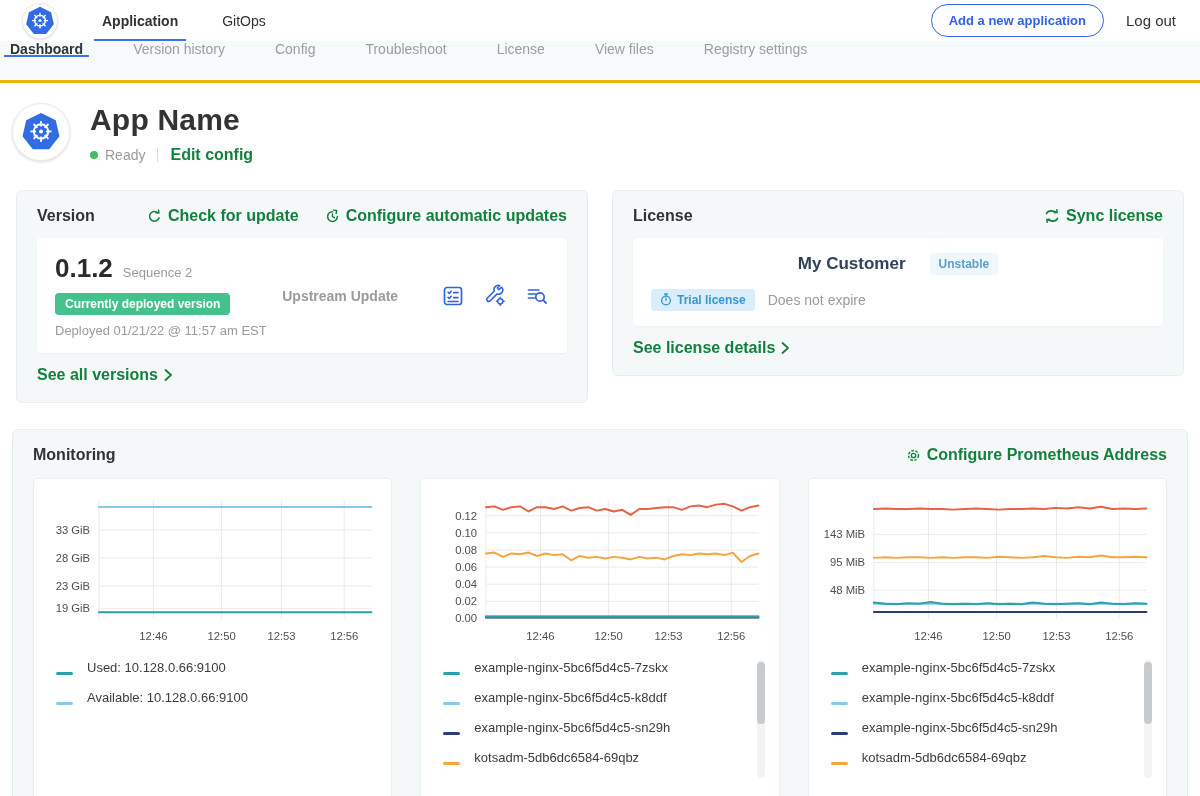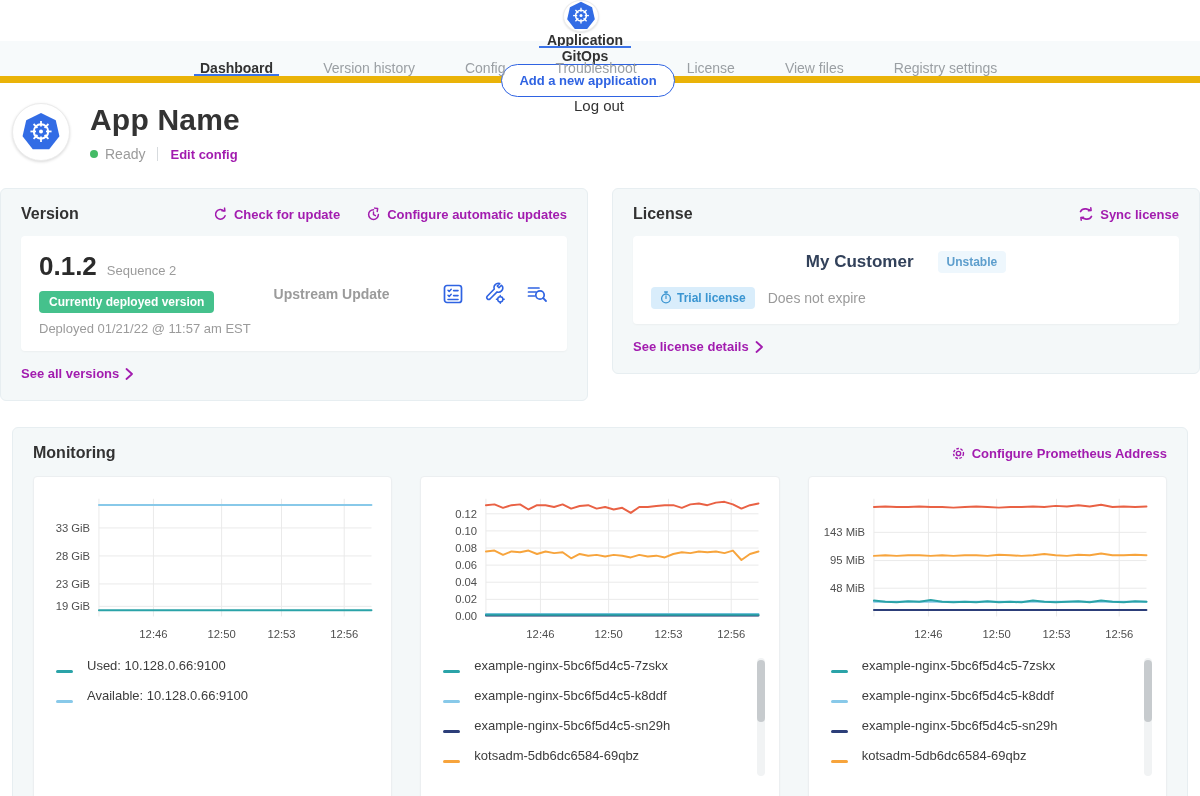--- a/index.html
+++ b/index.html
@@ -6,48 +6,48 @@
   html,body { background:#fff; }
   body {
     width:1200px; min-height:796px; margin:0 auto;
     font-family:"Liberation Sans", sans-serif; color:#323232;
     -webkit-font-smoothing:antialiased;
   }
 
   
   .topnav {
     display:flex; align-items:center; height:41px; padding:0 24px 0 22px;
-    background:#fff; position:relative;flex-direction:column;
+    background:#fff; position:relative;
   }
   .logo-badge {
     width:36px; height:36px; border-radius:50%; background:#fff;
     border:1px solid #ececec; box-shadow:0 1px 2px rgba(0,0,0,.12);
     display:flex; align-items:center; justify-content:center; margin-right:36px;
   }
   .topnav-item {
     position:relative; height:41px; display:flex; align-items:center;
     padding:0 8px; margin-right:28px; font-size:14px; font-weight:700;
     color:#323232; cursor:pointer;
   }
-  .topnav-item.inactive { font-weight:700; }
+  .topnav-item.inactive { font-weight:400; }
   .topnav-item.active::after {
     content:""; position:absolute; left:0; right:0; bottom:0; height:2px; background:#3b73e8;
   }
   .topnav-spacer { flex:1; }
   .add-app-btn {
     border:1px solid #2f63e2; color:#2f63e2; background:#fff; border-radius:17px;
     font-size:13px; font-weight:700; padding:8px 17px; margin-right:22px; cursor:pointer;
     font-family:"Liberation Sans", sans-serif;
   }
   .logout { font-size:15px; color:#323232; cursor:pointer; }
 
   
   .subnav {
-    display:flex; align-items:flex-end; height:42px; background:#f7fafb;
-    border-bottom:7px solid #eab308; padding-left:190px;
+    display:flex; align-items:flex-start; height:42px; background:#f7fafb;
+    border-bottom:3px solid #eab308; 
   }
   .tab {
     display:flex; align-items:center; padding:0 10px; margin-right:30px;
     font-size:14px; color:#9a9fa3; position:relative; cursor:pointer; white-space:nowrap;
   }
   .tab.active { color:#323232; font-weight:700; }
   .tab.active::after {
     content:""; position:absolute; left:4px; right:4px; bottom:0; height:2px; background:#3b73e8;
   }
 
@@ -56,24 +56,24 @@
   .app-avatar {
     width:58px; height:58px; border-radius:50%; background:#fff;
     border:1px solid #ececec; box-shadow:0 1px 3px rgba(0,0,0,.15);
     display:flex; align-items:center; justify-content:center; margin-right:20px; flex:0 0 auto;
   }
   .app-title { font-size:30px; font-weight:800; color:#333; letter-spacing:.2px; }
   .app-status-row { display:flex; align-items:center; margin-top:9px;text-align:right; }
   .status-dot { width:8px; height:8px; border-radius:50%; background:#44bb66; margin-right:7px; }
   .status-text { font-size:14px; color:#9b9b9b; }
   .status-divider { width:1px; height:14px; background:#d7dbde; margin:0 12px; }
-  .link { color:#a21caf; font-size:13px; font-weight:700; cursor:pointer; display:inline-flex; align-items:center; gap:6px; }
+  .link { color:#15803d; font-size:16px; font-weight:700; cursor:pointer; display:inline-flex; align-items:center; gap:6px; }
 
   
-  .cards-row { display:flex; gap:24px; padding:0 0; align-items:flex-start; }
+  .cards-row { display:flex; gap:24px; padding:0 16px; align-items:flex-start; }
   .panel {
     background:#f4f8f9; border:1px solid #e7eef1; border-radius:6px;
     padding:16px 20px 18px; flex:1 1 0;
   }
   .panel-header { display:flex; align-items:center; justify-content:space-between; }
   .panel-title { font-size:16px; font-weight:800; color:#323232; }
   .panel-links { display:flex; gap:26px; }
   .inner-card {
     background:#fff; border-radius:4px; margin-top:13px; padding:15px 18px;
     box-shadow:0 1px 2px rgba(0,0,0,.04);

